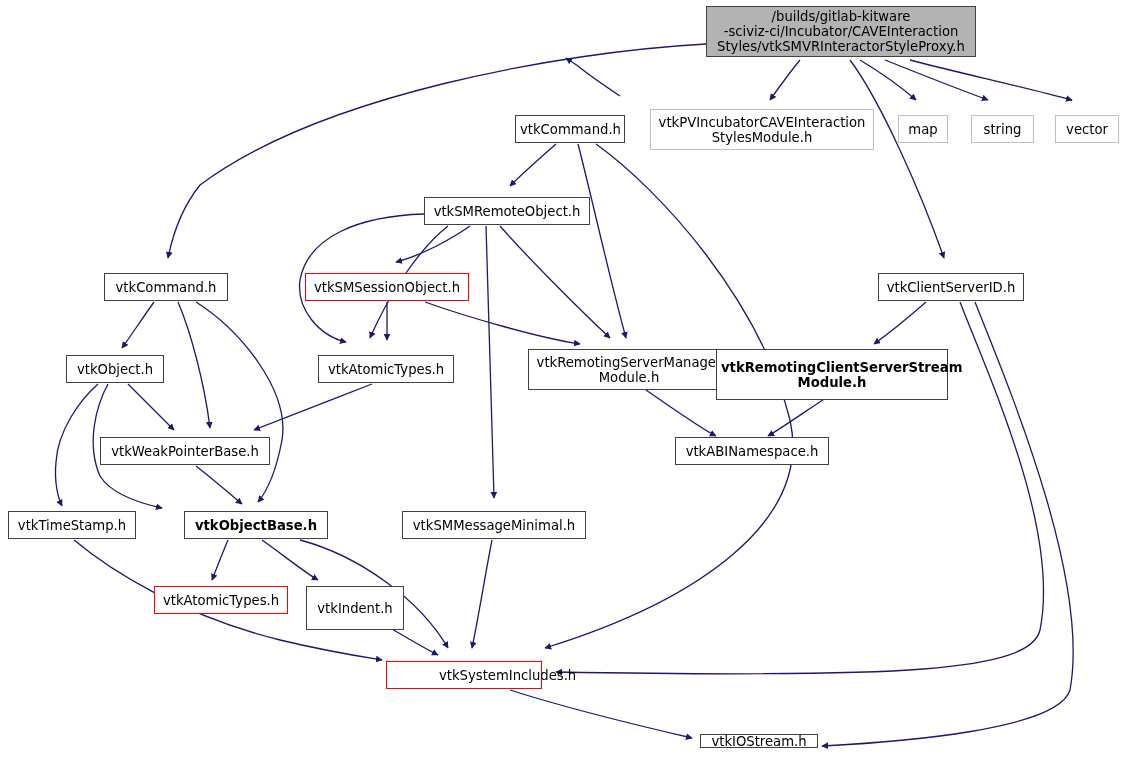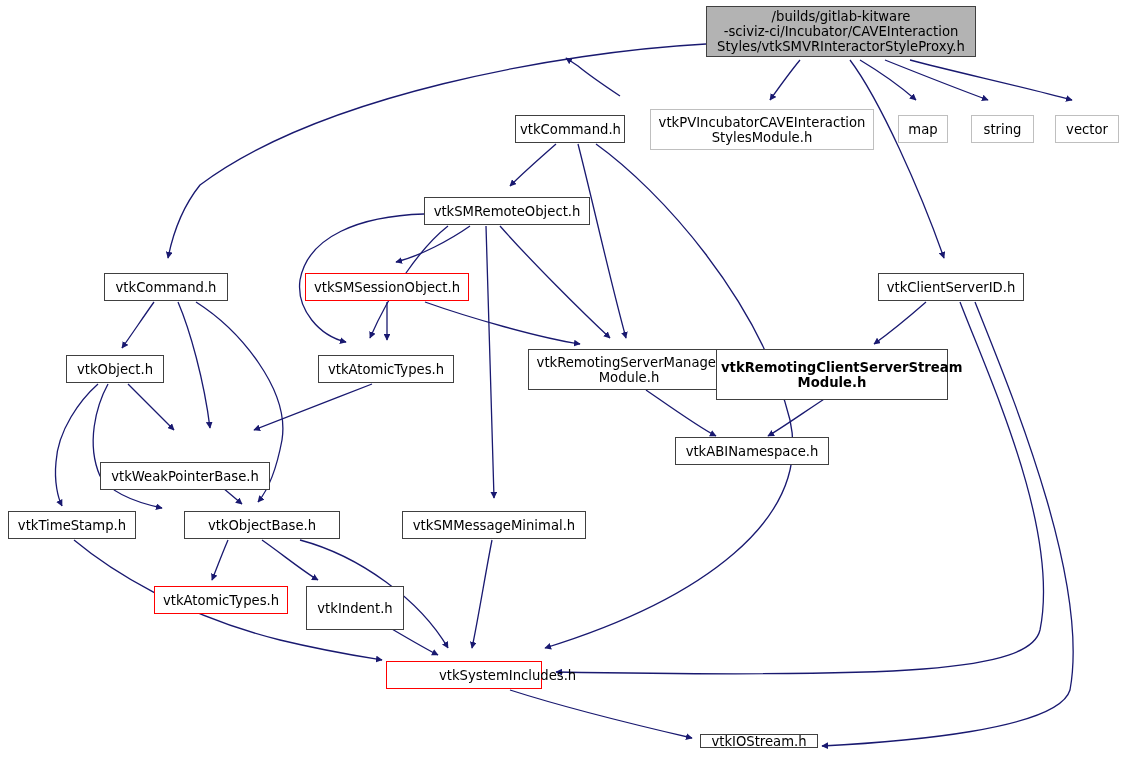--- a/index.html
+++ b/index.html
@@ -123,23 +123,23 @@
       <div class="node" style="left: 424px; top: 197px; width: 166px; height: 28px;"><span class="label">vtkSMRemoteObject.h</span></div>
       <div class="node" style="left: 104px; top: 273px; width: 124px; height: 28px;"><span class="label">vtkCommand.h</span></div>
       <div class="node redborder" style="left: 305px; top: 273px; width: 164px; height: 28px;"><span class="label">vtkSMSessionObject.h</span></div>
       <div class="node" style="left: 878px; top: 273px; width: 146px; height: 28px;"><span class="label">vtkClientServerID.h</span></div>
       <div class="node" style="left: 66px; top: 355px; width: 98px; height: 28px;"><span class="label">vtkObject.h</span></div>
       <div class="node" style="left: 318px; top: 355px; width: 136px; height: 28px;"><span class="label">vtkAtomicTypes.h</span></div>
       <div class="node" style="left: 528px; top: 349px; width: 202px; height: 41px;"><span class="label">vtkRemotingServerManager
 Module.h</span></div>
       <div class="node" style="left: 716px; top: 349px; width: 232px; height: 51px; font-weight: bold;"><span class="label">vtkRemotingClientServerStream
 Module.h</span></div>
-      <div class="node" style="left: 100px; top: 437px; width: 170px; height: 28px; margin-top: 25px;"><span class="label">vtkWeakPointerBase.h</span></div>
+      <div class="node" style="left: 100px; top: 437px; width: 170px; height: 28px;"><span class="label">vtkWeakPointerBase.h</span></div>
       <div class="node" style="left: 675px; top: 437px; width: 154px; height: 28px;"><span class="label">vtkABINamespace.h</span></div>
       <div class="node" style="left: 8px; top: 511px; width: 128px; height: 28px;"><span class="label">vtkTimeStamp.h</span></div>
-      <div class="node" style="left: 184px; top: 511px; width: 156px; height: 28px;"><span class="label">vtkObjectBase.h</span></div>
+      <div class="node" style="left: 184px; top: 511px; width: 144px; height: 28px; font-weight: bold;"><span class="label">vtkObjectBase.h</span></div>
       <div class="node" style="left: 402px; top: 511px; width: 184px; height: 28px;"><span class="label">vtkSMMessageMinimal.h</span></div>
       <div class="node redborder" style="left: 148px; top: 586px; width: 134px; height: 28px; margin-left: 6px;"><span class="label">vtkAtomicTypes.h</span></div>
       <div class="node" style="left: 306px; top: 586px; width: 98px; height: 44px;"><span class="label">vtkIndent.h</span></div>
       <div class="node redborder" style="left: 386px; top: 661px; width: 156px; height: 28px; padding-left: 48px;"><span class="label">vtkSystemIncludes.h</span></div>
       <div class="node" style="left: 700px; top: 734px; width: 118px; height: 14px;"><span class="label">vtkIOStream.h</span></div>
     </div>
 </div>
 
 </body></html>

